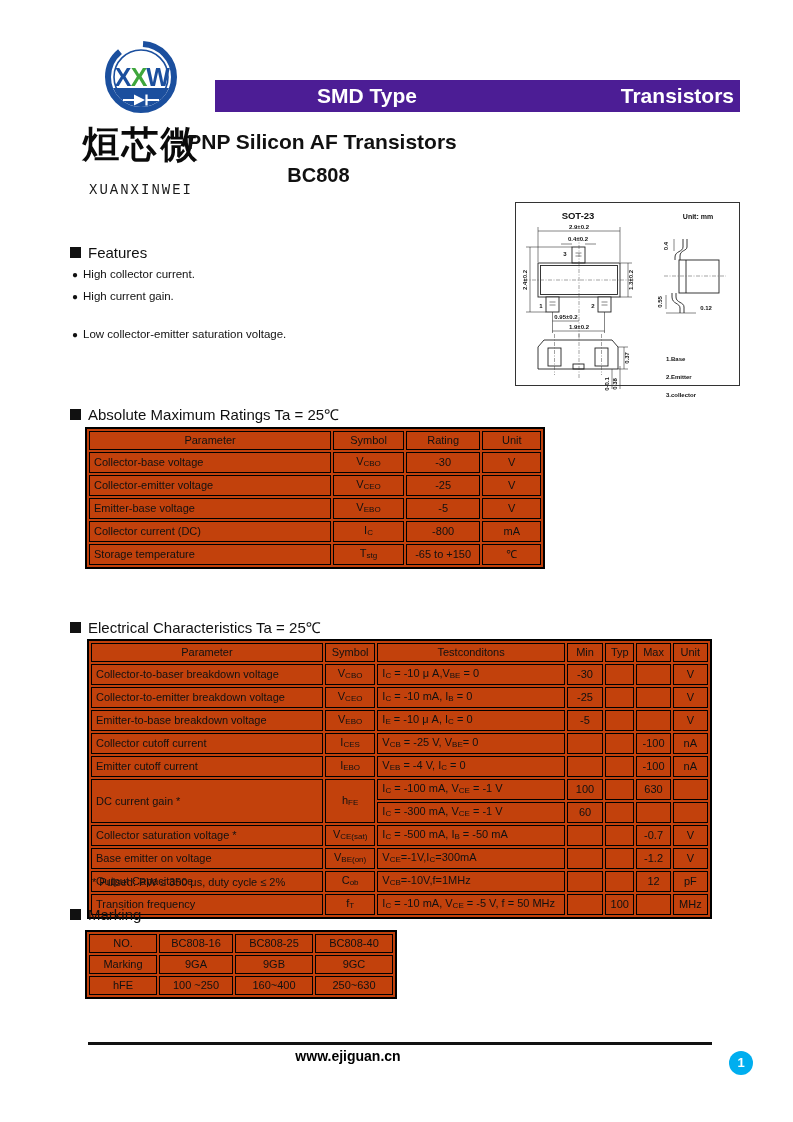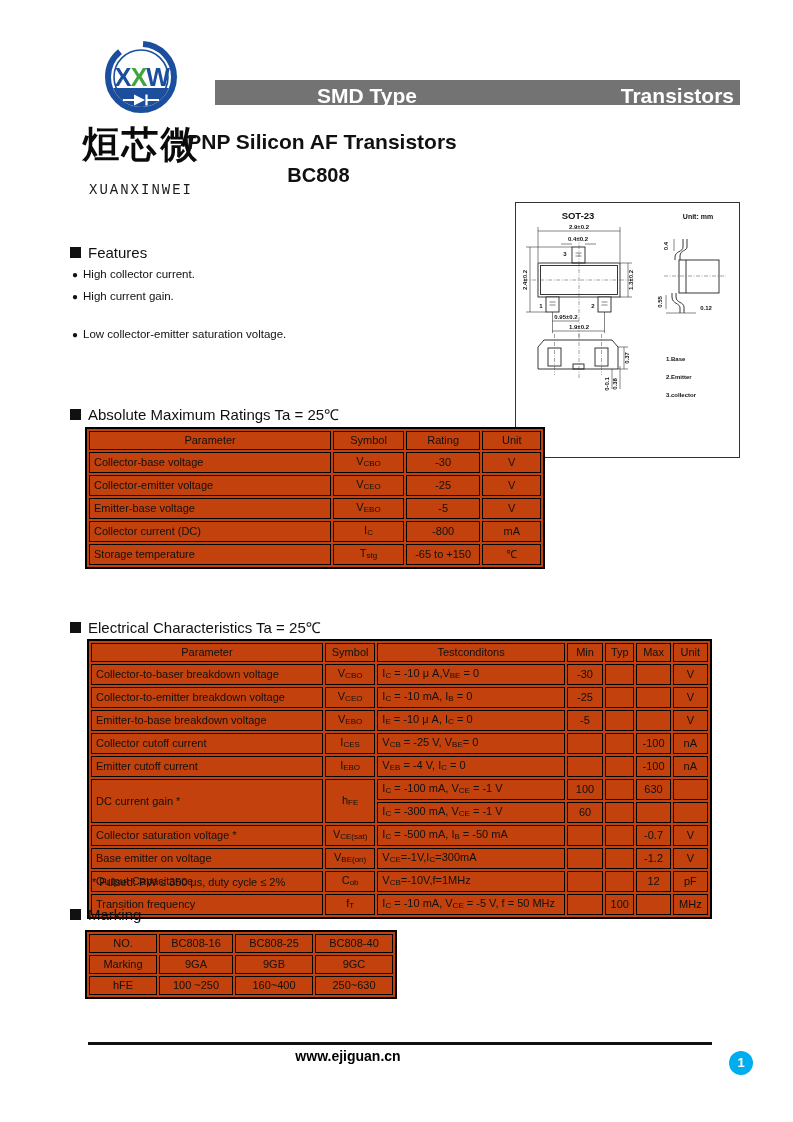--- a/index.html
+++ b/index.html
@@ -6,34 +6,34 @@
   html,body { background:#ffffff; }
   body { font-family:"Liberation Sans", sans-serif; color:#111; }
   .page { position:relative; width:793px; height:1122px; background:#fff; overflow:hidden; }
 
   
   .logo { position:absolute; left:75px; top:36px; width:132px; text-align:center; }
   .logo-cjk { font-size:37px; font-weight:bold; letter-spacing:2px; color:#0a0a0a; line-height:38px; margin-top:2px; }
   .logo-latin { font-size:14px; letter-spacing:2px; color:#1a1a1a; margin-top:18px; font-family:"Liberation Mono", monospace; }
 
   
-  .header-bar { position:absolute; left:215px; top:80px; width:525px; height:25px; background:#737373; }
+  .header-bar { position:absolute; left:215px; top:80px; width:525px; height:32px; background:#4c1d95; }
   .header-bar .left-label  { position:absolute; left:102px; top:4px; font-size:21px; font-weight:bold; color:#fff; }
   .header-bar .right-label { position:absolute; right:6px;  top:4px; font-size:21px; font-weight:bold; color:#fff; }
   .title-1 { position:absolute; left:0; top:130px; width:644px; text-align:center; font-size:21px; font-weight:bold; }
   .title-2 { position:absolute; left:0; top:164px; width:637px; text-align:center; font-size:20px; font-weight:bold; }
 
   
   .sec-head { position:absolute; left:70px; font-size:15px; color:#111; }
   .sec-head .sq { display:inline-block; width:11px; height:11px; background:#111; margin-right:7px; }
   .feature-line { position:absolute; left:72px; font-size:11.5px; color:#111; }
   .feature-line .blt { font-size:10px; margin-right:5px; }
 
   
-  .pkg-box { position:absolute; left:515px; top:202px; width:225px; height:256px; border:1px solid #333; background:#fff; }
+  .pkg-box { position:absolute; left:515px; top:202px; width:225px; height:184px; border:1px solid #333; background:#fff; }
   .pkg-box svg { display:block; }
   .ln { fill:none; stroke:#222; stroke-width:0.9; }
   .lnf { fill:#fff; stroke:#222; stroke-width:0.9; }
   .dim { stroke:#222; stroke-width:0.55; }
   .cl  { stroke:#444; stroke-width:0.5; stroke-dasharray:4 1.5 1 1.5; }
   .t6  { font-size:6px;   fill:#111; font-weight:bold; }
   .t7b { font-size:7px;   fill:#111; font-weight:bold; }
   .t9b { font-size:9.5px; fill:#111; font-weight:bold; }
 
   

